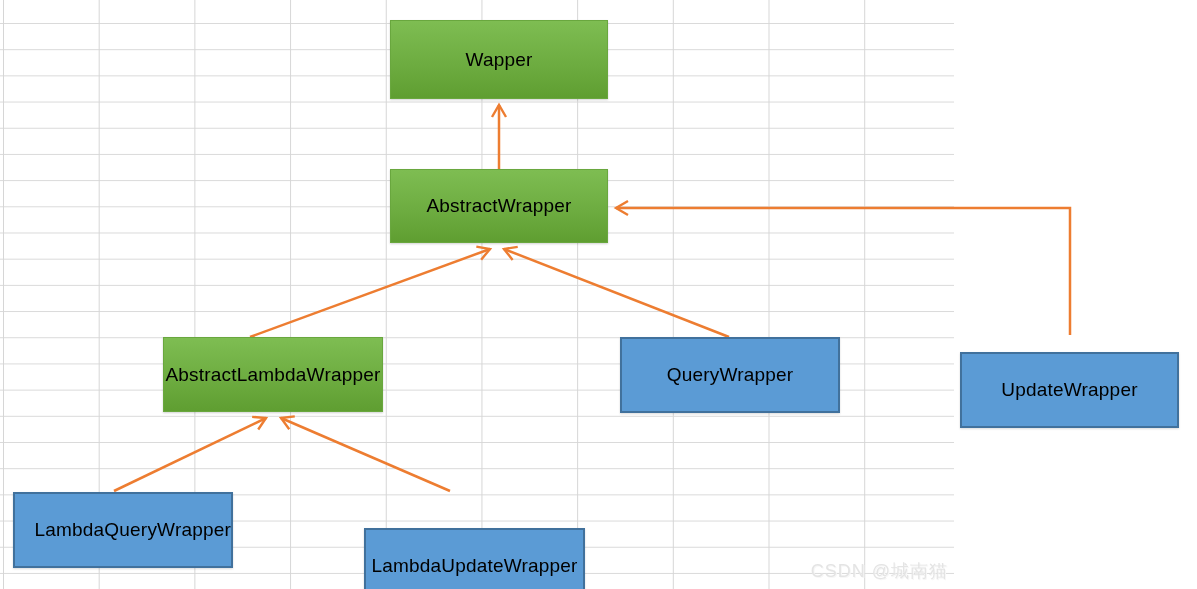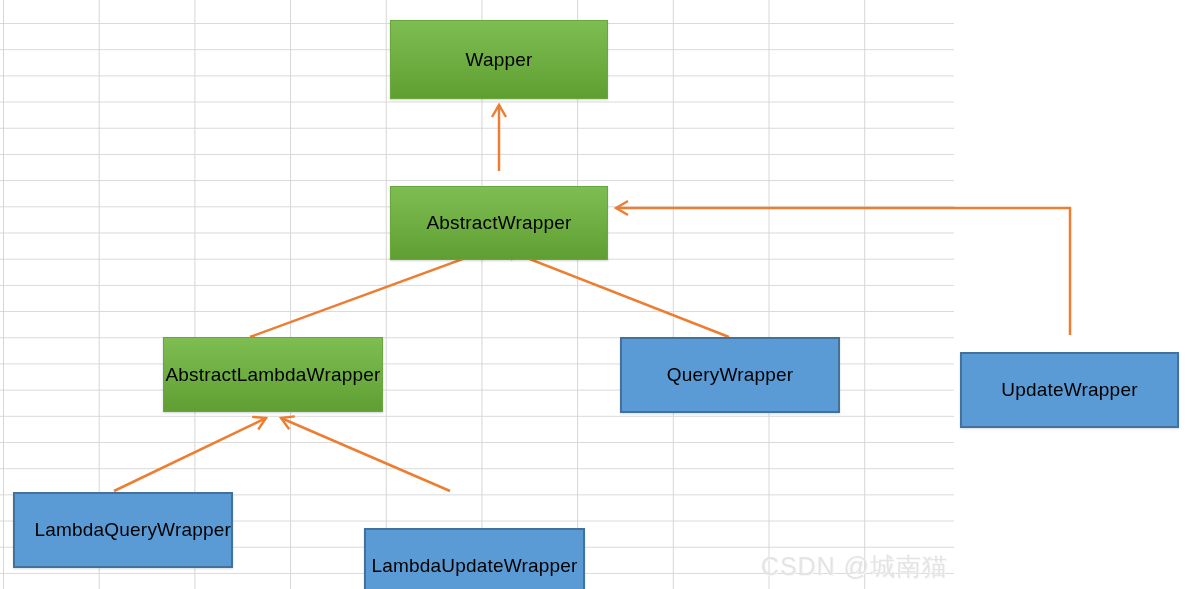--- a/index.html
+++ b/index.html
@@ -43,32 +43,32 @@
   }
 
   .node.blue {
     background: #5b9bd5;
     border: 2px solid #41719c;
     box-shadow: 0 1px 2px rgba(0,0,0,0.15);
   }
 
   
   #n-wapper              { left: 390px; top: 20px;  width: 218px; height: 79px; }
-  #n-abstract-wrapper    { left: 390px; top: 186px; width: 218px; height: 74px; }
+  #n-abstract-wrapper    { left: 390px; top: 169px; width: 218px; height: 74px; }
   #n-abstract-lambda     { left: 163px; top: 337px; width: 220px; height: 75px; text-align: center; }
   #n-query-wrapper       { left: 620px; top: 337px; width: 220px; height: 76px; }
   #n-update-wrapper      { left: 960px; top: 335px; width: 219px; height: 76px; margin-top: 17px; }
   #n-lambda-query        { left: 13px;  top: 492px; width: 220px; height: 76px; justify-content: flex-end; }
   #n-lambda-update       { left: 364px; top: 492px; width: 221px; height: 76px; margin-top: 36px; }
 
   .watermark {
     position: absolute;
     right: 6px;
     bottom: 6px;
-    font-size: 25px;
+    font-size: 18px;
     color: #e4e4e4;
     text-shadow: 1px 1px 0 #f7f7f7;
     letter-spacing: 1px;
     user-select: none;
   }
 </style>
 </head>
 <body>
 
 <div class="canvas">

